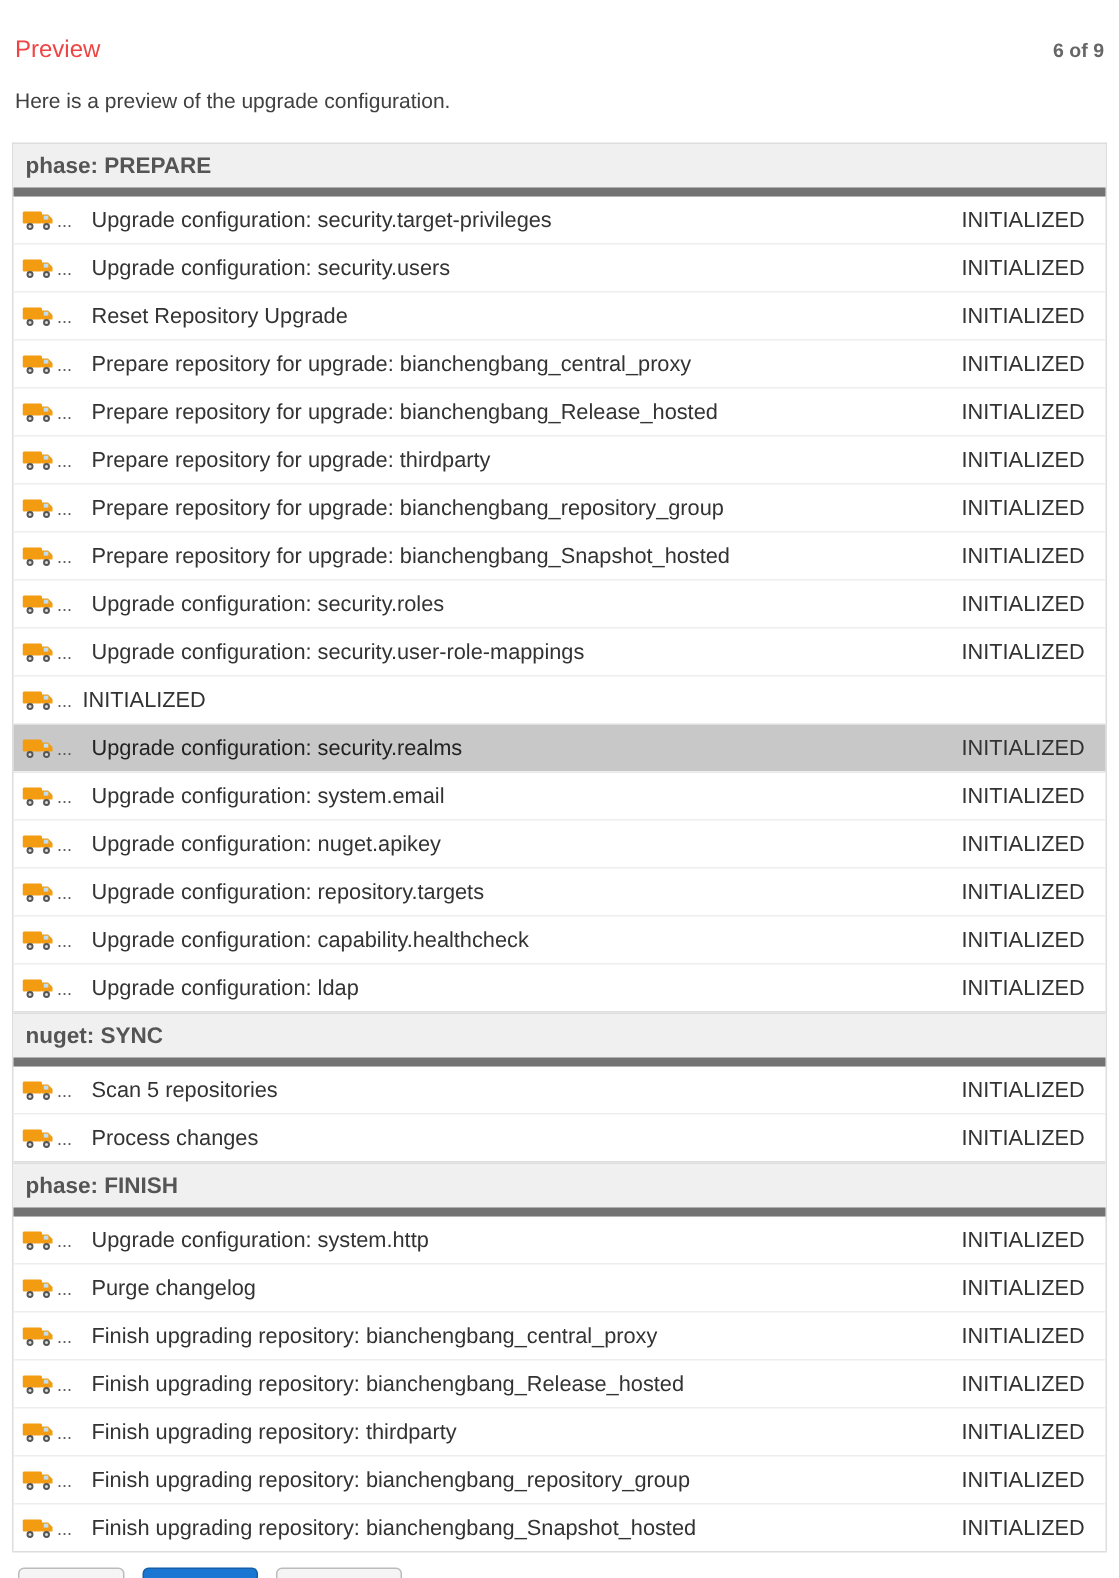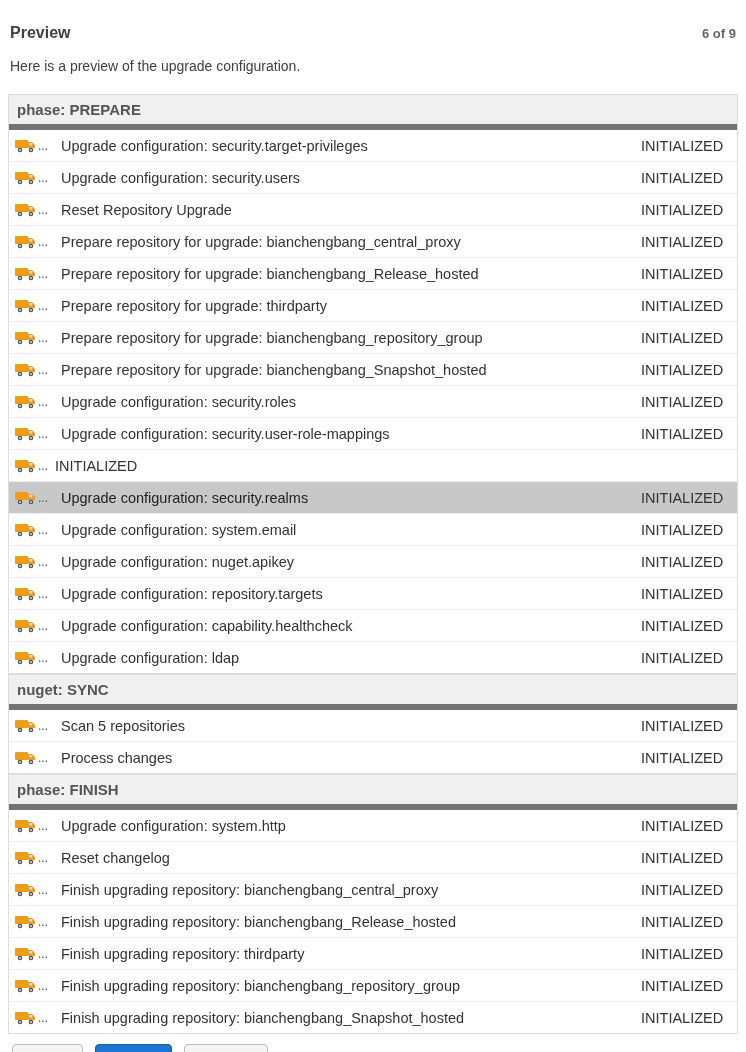--- a/index.html
+++ b/index.html
@@ -15,22 +15,22 @@
     padding: 6px 8px 12px 8px;
   }
   .header-row {
     display: flex;
     justify-content: space-between;
     align-items: baseline;
     padding: 0 2px 6px 2px;
   }
   .header-title {
     font-size: 16px;
-    font-weight: 700;
-    color: #404040;
+    font-weight: 400;
+    color: #ef4444;
   }
   .header-step {
     font-size: 13px;
     color: #666;
     font-weight: 600;
     margin-top: 20px;
   }
   .intro {
     font-size: 14px;
     color: #404040;
@@ -457,21 +457,21 @@
               <rect x="0" y="1" width="13" height="8" rx="1" fill="#f39c12"></rect>
               <path d="M13 3 h4 l3 3 v3 h-7 z" fill="#f39c12"></path>
               <rect x="14.2" y="3.8" width="3" height="2.6" fill="#bde0f7"></rect>
               <circle cx="5" cy="11" r="2.3" fill="#555"></circle>
               <circle cx="5" cy="11" r="1" fill="#ddd"></circle>
               <circle cx="16" cy="11" r="2.3" fill="#555"></circle>
               <circle cx="16" cy="11" r="1" fill="#ddd"></circle>
             </svg></span>
           <span class="ellipsis">...</span>
         </div>
-        <div class="desc-cell">Reset changelog</div>
+        <div class="desc-cell">Purge changelog</div>
         <div class="status-cell">INITIALIZED</div>
       </div>
       <div class="row">
         <div class="icon-cell">
           <span class="truck-icon"><svg width="22" height="14" viewBox="0 0 22 14">
               <rect x="0" y="1" width="13" height="8" rx="1" fill="#f39c12"></rect>
               <path d="M13 3 h4 l3 3 v3 h-7 z" fill="#f39c12"></path>
               <rect x="14.2" y="3.8" width="3" height="2.6" fill="#bde0f7"></rect>
               <circle cx="5" cy="11" r="2.3" fill="#555"></circle>
               <circle cx="5" cy="11" r="1" fill="#ddd"></circle>

